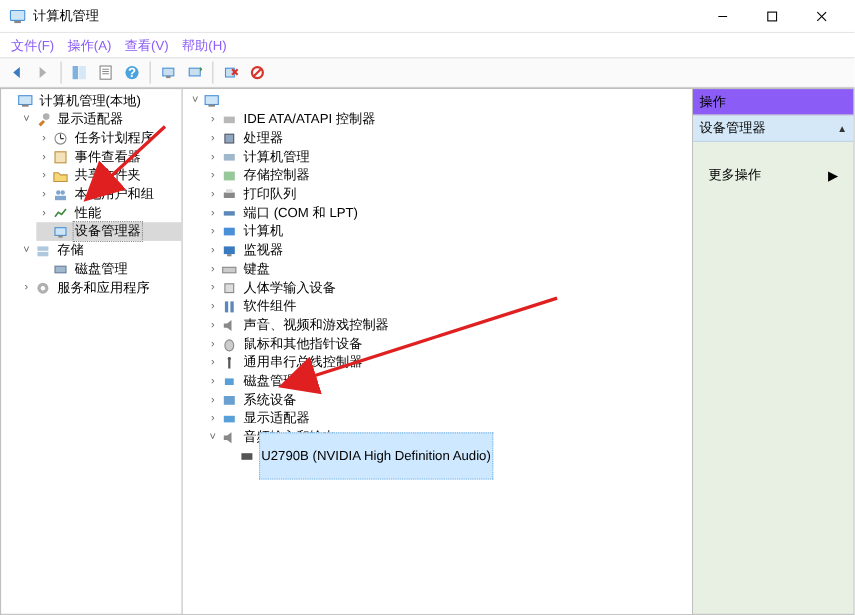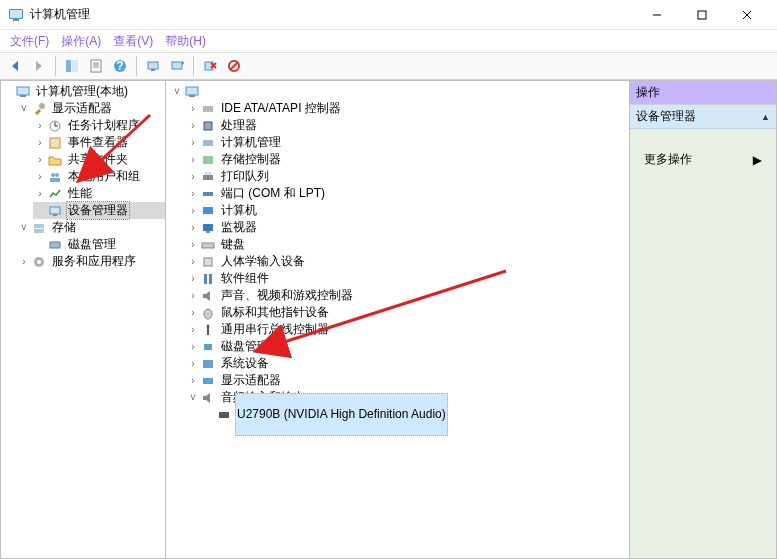--- a/index.html
+++ b/index.html
@@ -536,21 +536,21 @@
         <marker id="ah" markerWidth="12" markerHeight="12" refX="2" refY="6" orient="auto">
           <polygon points="0,0 12,6 0,12" fill="#e02020"></polygon>
         </marker>
       </defs>
 
       <line x1="340" y1="190" x2="115" y2="262" stroke="#e02020" stroke-width="3" marker-end="url(#ah)"></line>
     </svg>
   </div>
 
   <div class="panel right-panel" style="background:#e8f0e4;">
-    <div class="actions-header" style="background:#c4b5fd;">操作</div>
+    <div class="actions-header" style="background:#8b5cf6;">操作</div>
     <div class="actions-sub">
       <span>设备管理器</span>
       <span class="tri">▲</span>
     </div>
     <div class="actions-body">
       <div class="actions-more">
         <span>更多操作</span>
         <span>▶</span>
       </div>
     </div>

